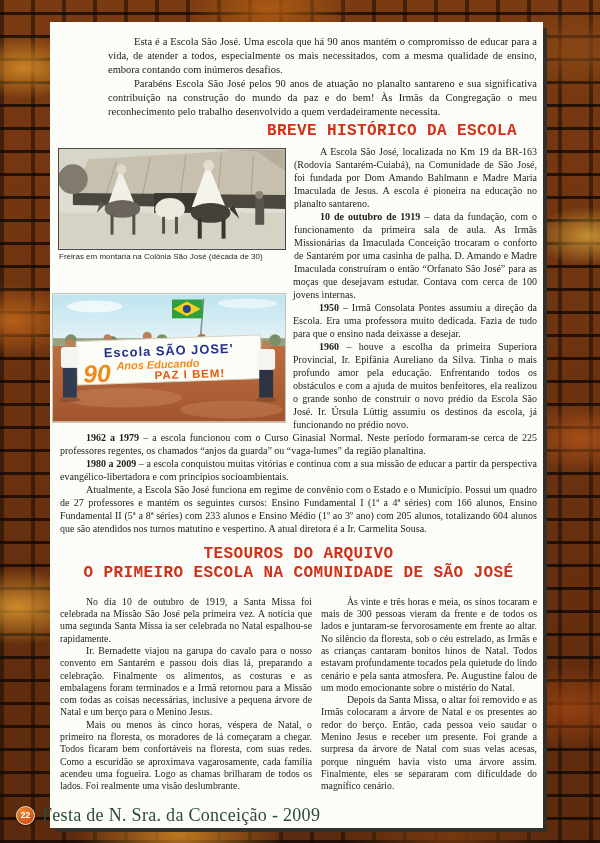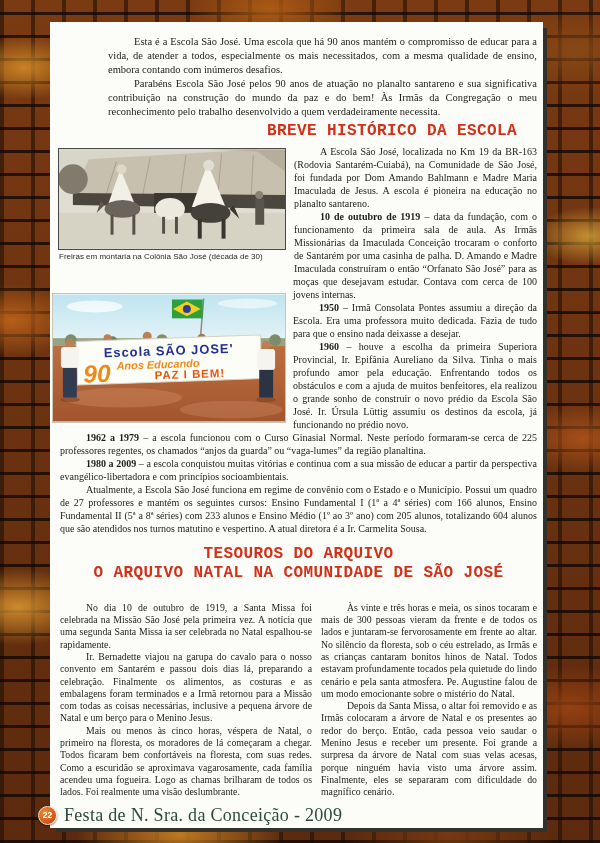--- a/index.html
+++ b/index.html
@@ -35,25 +35,25 @@
   .history p{font-size:10px;line-height:13px;}
   .fig{float:left;}
   .fig1{width:228px;margin:3px 8px 2px -2px;}
   .fig1 svg{display:block;border:1px solid #4a4a46;background:#e3e0d6;}
   .fig1 figcaption{font-family:"Liberation Sans",sans-serif;font-size:8px;color:#2a2a2a;padding:2px 0 0 1px;}
   .fig2{width:234px;margin:30px 7px 5px -8px;clear:left;}
   .fig2 svg{display:block;border:1px solid #c9c4b6;}
   figure{margin:0;padding:0;}
   .natal{clear:both;margin-top:10px;}
   .natal .red-heading{text-align:center;font-size:16px;line-height:1.18;letter-spacing:.4px;}
-  .cols{display:flex;gap:9px;margin-top:19px;}
+  .cols{display:flex;gap:9px;margin-top:13px;}
   .col-l{width:252px;flex:none;}
   .col-r{flex:1;}
   .natal p{font-size:9.8px;line-height:12.3px;}
-  .footer{position:absolute;left:38px;top:805px;display:flex;align-items:center;gap:7px;z-index:5;}
+  .footer{position:absolute;left:16px;top:805px;display:flex;align-items:center;gap:7px;z-index:5;}
   .badge{width:17px;height:17px;border-radius:50%;flex:none;
     background:radial-gradient(circle at 35% 30%,#f08a30,#c43c10);
     color:#fff;font:bold 8.5px/17px "Liberation Sans",sans-serif;text-align:center;
     border:1px solid #f3e3c4;box-shadow:0 1px 2px rgba(0,0,0,.55);}
   .footer-text{font-family:"Liberation Serif",serif;font-size:18px;color:#2b4a3b;letter-spacing:.3px;}
 </style>
 </head>
 <body>
 
 <div class="page">
@@ -180,21 +180,21 @@
     <p class="jp"><b>10 de outubro de 1919</b> <span>– data da fundação, com o funcionamento da primeira sala de aula. As Irmãs Missionárias da Imaculada Conceição trocaram o conforto de Santarém por uma casinha de palha. D. Amando e Madre Imaculada construíram o então “Orfanato São José” para as moças que desejavam estudar. Contava com cerca de 100 jovens internas.</span></p>
     <p class="jp"><b>1950</b> <span>– Irmã Consolata Pontes assumiu a direção da Escola. Era uma professora muito dedicada. Fazia de tudo para que o ensino nada deixasse a desejar.</span></p>
     <p class="jp"><b>1960</b> <span>– houve a escolha da primeira Superiora Provincial, Ir. Epifânia Aureliano da Silva. Tinha o mais profundo amor pela educação. Enfrentando todos os obstáculos e com a ajuda de muitos benfeitores, ela realizou o grande sonho de construir o novo prédio da Escola São José. Ir. Úrsula Lüttig assumiu os destinos da escola, já funcionando no prédio novo.</span></p>
     <p class="jp"><b>1962 a 1979</b> <span>– a escola funcionou com o Curso Ginasial Normal. Neste período formaram-se cerca de 225 professores regentes, os chamados “anjos da guarda” ou “vaga-lumes” da região planaltina.</span></p>
     <p class="jp"><b>1980 a 2009</b> <span>– a escola conquistou muitas vitórias e continua com a sua missão de educar a partir da perspectiva evangélico-libertadora e com princípios socioambientais.</span></p>
     <p class="jp">Atualmente, a Escola São José funciona em regime de convênio com o Estado e o Município. Possui um quadro de 27 professores e mantém os seguintes cursos: Ensino Fundamental I (1ª a 4ª séries) com 166 alunos, Ensino Fundamental II (5ª a 8ª séries) com 233 alunos e Ensino Médio (1º ao 3º ano) com 205 alunos, totalizando 604 alunos que são atendidos nos turnos matutino e vespertino. A atual diretora é a Ir. Carmelita Sousa.</p>
   </section>
 
   <section class="natal">
     <h2 class="red-heading">TESOUROS DO ARQUIVO</h2>
-    <h2 class="red-heading">O ARQUIVO NATAL NA COMUNIDADE DE SÃO JOSÉ</h2>
+    <h2 class="red-heading">O PRIMEIRO ESCOLA NA COMUNIDADE DE SÃO JOSÉ</h2>
     <div class="cols">
       <div class="col-l">
         <p class="jp">No dia 10 de outubro de 1919, a Santa Missa foi celebrada na Missão São José pela primeira vez. A notícia que uma segunda Santa Missa ia ser celebrada no Natal espalhou-se rapidamente.</p>
         <p class="jp">Ir. Bernadette viajou na garupa do cavalo para o nosso convento em Santarém e passou dois dias lá, preparando a celebração. Finalmente os alimentos, as costuras e as embalagens foram terminados e a Irmã retornou para a Missão com todas as coisas necessárias, inclusive a pequena árvore de Natal e um berço para o Menino Jesus.</p>
         <p class="jp">Mais ou menos às cinco horas, véspera de Natal, o primeiro na floresta, os moradores de lá começaram a chegar. Todos ficaram bem confortáveis na floresta, com suas redes. Como a escuridão se aproximava vagarosamente, cada família acendeu uma fogueira. Logo as chamas brilharam de todos os lados. Foi realmente uma visão deslumbrante.</p>
       </div>
       <div class="col-r">
         <p class="jp">Às vinte e três horas e meia, os sinos tocaram e mais de 300 pessoas vieram da frente e de todos os lados e juntaram-se fervorosamente em frente ao altar. No silêncio da floresta, sob o céu estrelado, as Irmãs e as crianças cantaram bonitos hinos de Natal. Todos estavam profundamente tocados pela quietude do lindo cenário e pela santa atmosfera. Pe. Augustine falou de um modo emocionante sobre o mistério do Natal.</p>
         <p class="jp">Depois da Santa Missa, o altar foi removido e as Irmãs colocaram a árvore de Natal e os presentes ao redor do berço. Então, cada pessoa veio saudar o Menino Jesus e receber um presente. Foi grande a surpresa da árvore de Natal com suas velas acesas, porque ninguém havia visto uma árvore assim. Finalmente, eles se separaram com dificuldade do magnífico cenário.</p>
 

